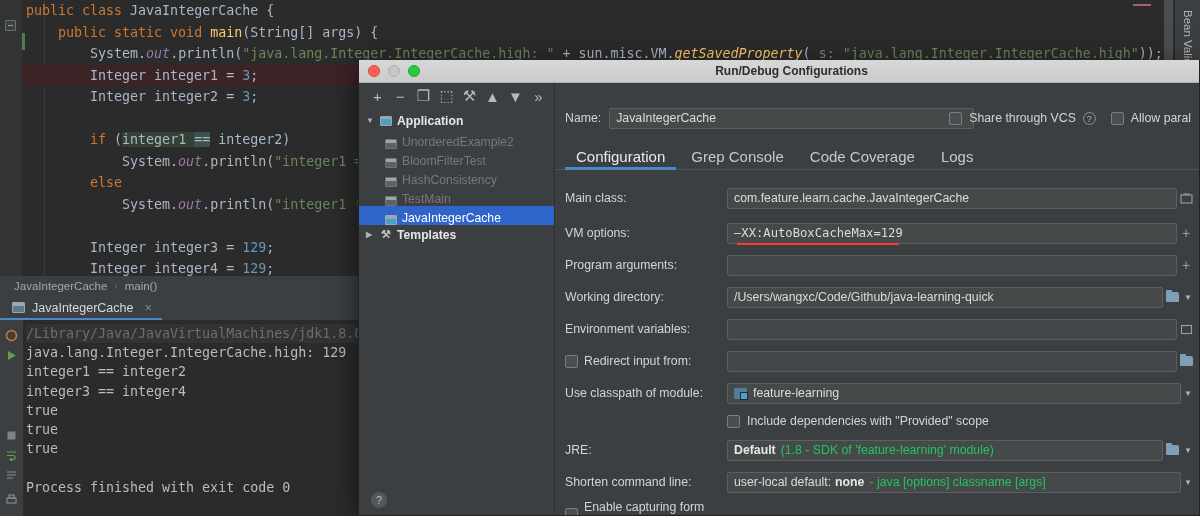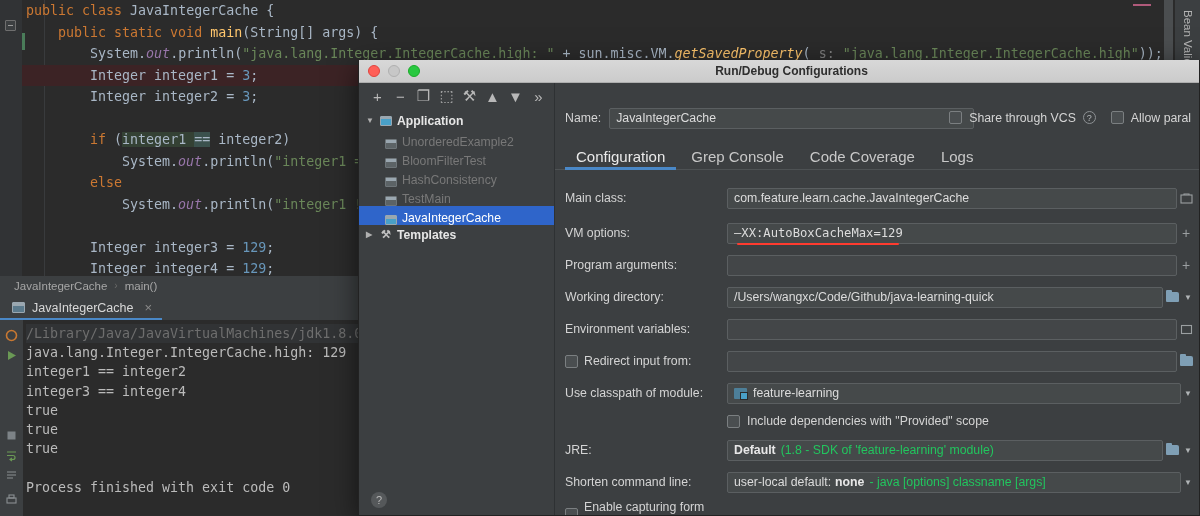--- a/index.html
+++ b/index.html
@@ -194,21 +194,21 @@
     display: flex; align-items: center; padding: 0 6px;
     font-family: "Liberation Sans", sans-serif;
   }
   .inp.mono { font-family: "DejaVu Sans Mono", monospace; font-size: 12.2px; }
   .inp.empty { background: #434648; }
   .chk {
     width: 13px; height: 13px; border: 1px solid #7b7f81; border-radius: 2px;
     background: #4a4e50; flex: none;
   }
   .toprow {
-    position: absolute; right: 0; top: 12px; display: flex; align-items: flex-start; gap: 7px;
+    position: absolute; right: 0; top: 12px; display: flex; align-items: flex-end; gap: 7px;
     font-size: 12.3px; color: #d4d4d4;
   }
   .qmark {
     width: 13px; height: 13px; border-radius: 50%; border: 1px solid #8d9194;
     color: #b6babc; font-size: 9px; display: flex; align-items: center; justify-content: center;
   }
 
   .tabs {
     position: absolute; left: 0; top: 44px; right: 0; height: 27px;
     display: flex; align-items: center; gap: 0px; padding-left: 8px;

